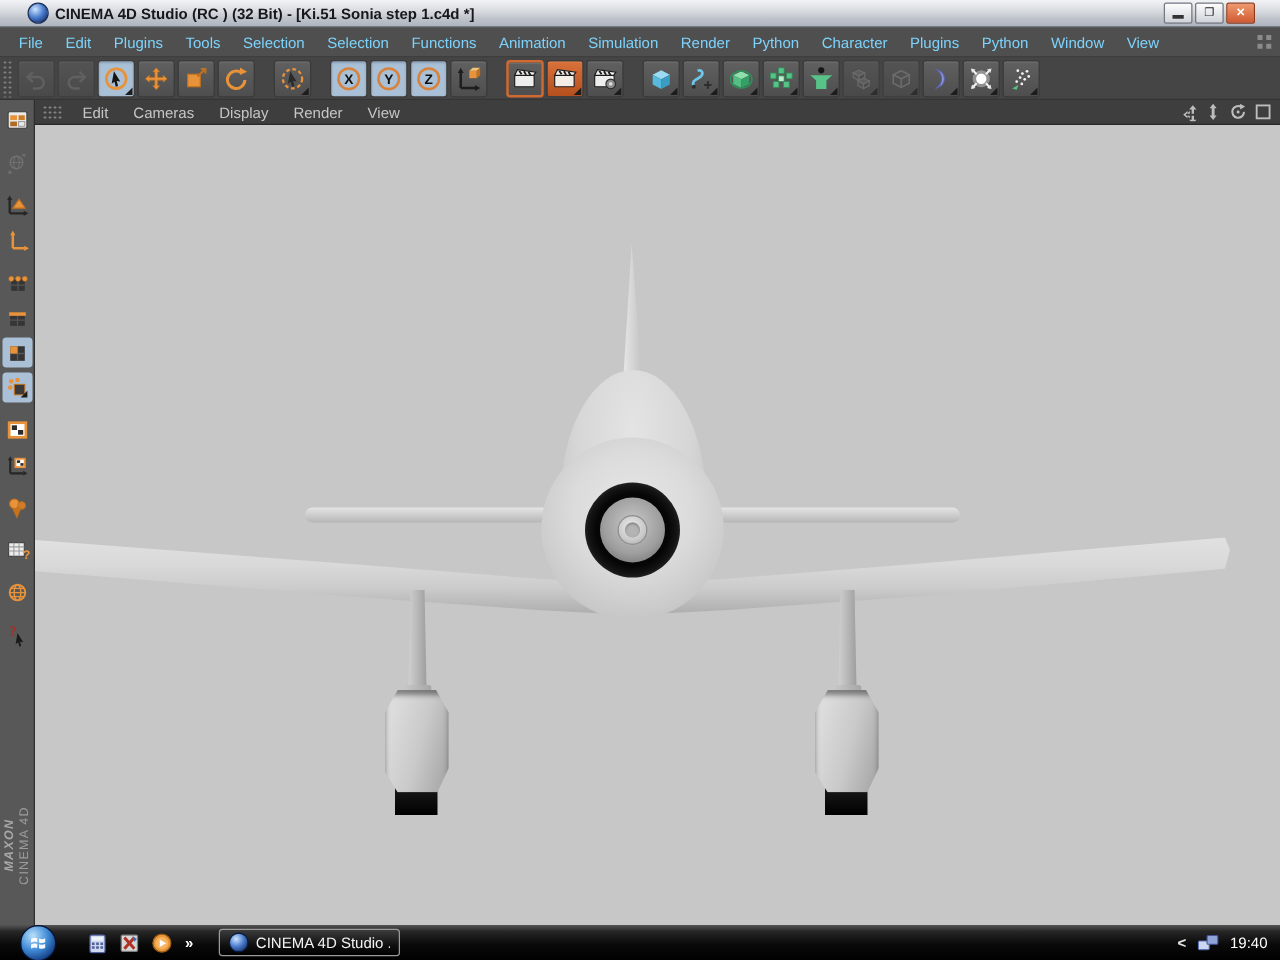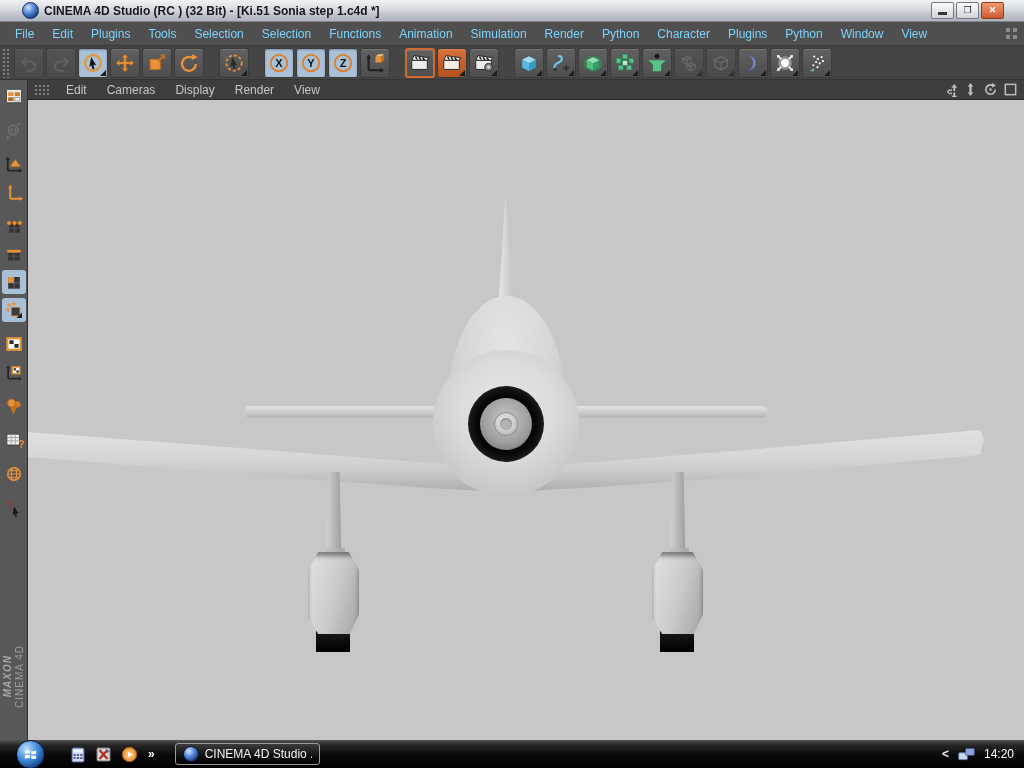--- a/index.html
+++ b/index.html
@@ -595,16 +595,16 @@
       <span class="tlabel">CINEMA 4D Studio ...</span>
     </div>
     <div class="tray">
       <span class="collapse">&lt;</span>
       <span class="neticon">
         <svg viewBox="0 0 22 22">
             <rect x="2" y="9" width="10" height="8" rx="1" fill="#cdd7f2" stroke="#5a6fae"></rect>
             <rect x="10" y="4" width="10" height="8" rx="1" fill="#8fa3d8" stroke="#44549a"></rect>
           </svg>
       </span>
-      <span class="clock">14:20</span>
+      <span class="clock">19:40</span>
     </div>
   </div>
 </div>
 
 </body></html>

